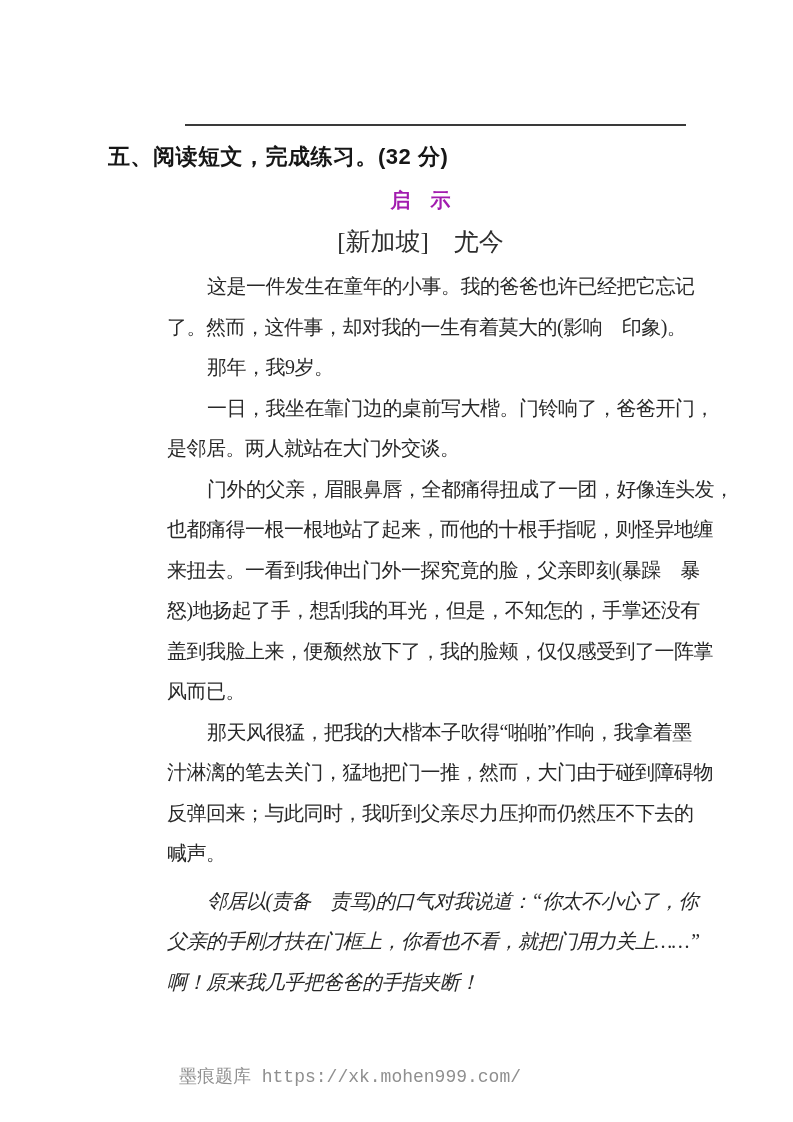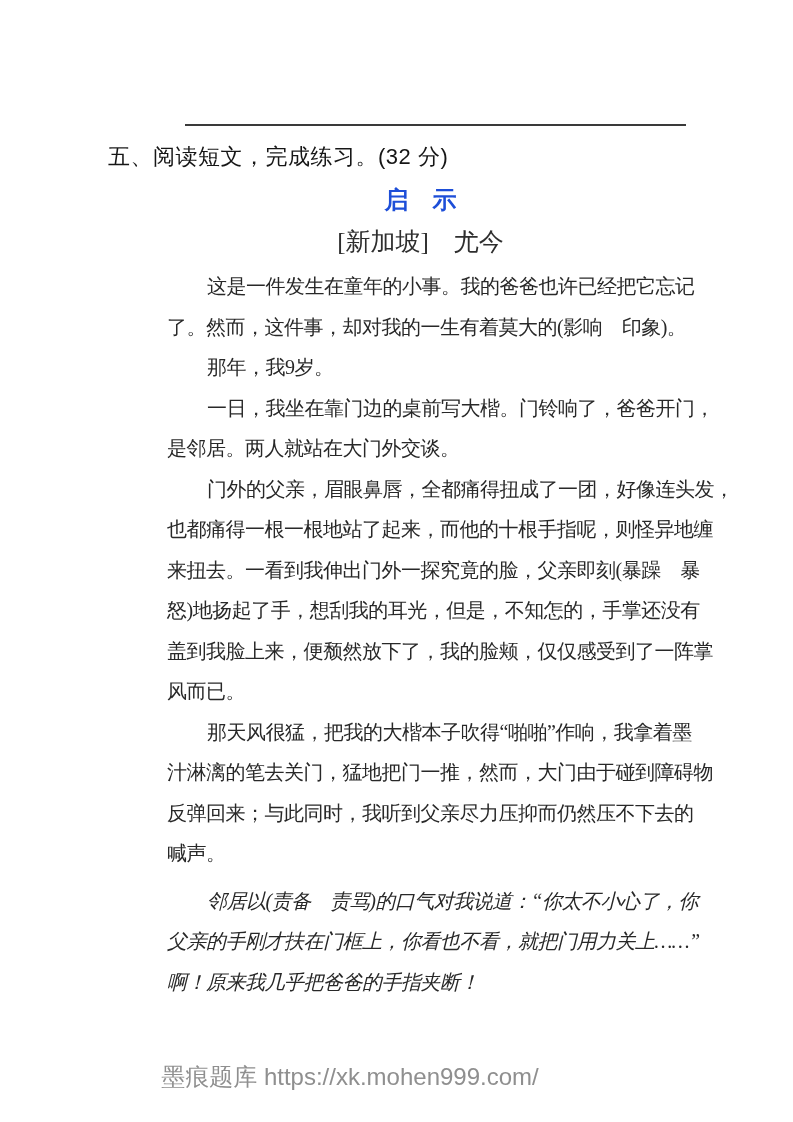--- a/index.html
+++ b/index.html
@@ -23,38 +23,38 @@
     top: 124px;
     width: 501px;
     height: 0;
     border-top: 2px solid #3a3a3a;
   }
   .section-heading {
     position: absolute;
     left: 108px;
     top: 143px;
     font-family: "Liberation Sans", "DejaVu Sans", sans-serif;
-    font-weight: normal;
+    font-weight: bold;
     font-size: 22px;
     line-height: 28px;
     color: #161616;
     letter-spacing: 0.5px;
     white-space: nowrap;
   }
   .article-title {
     position: absolute;
     left: 155px;
     top: 185px;
     width: 531px;
     text-align: center;
     font-family: "Liberation Sans", "DejaVu Sans", sans-serif;
     font-weight: bold;
-    font-size: 24px;
+    font-size: 20px;
     line-height: 30px;
-    color: #1d4ed8;
+    color: #a21caf;
     white-space: nowrap;
   }
   .article-author {
     position: absolute;
     left: 155px;
     top: 229px;
     width: 531px;
     text-align: center;
     font-size: 25px;
     line-height: 26px;
@@ -78,22 +78,22 @@
     line-height: 40.5px;
     white-space: nowrap;
   }
   .line.indent { padding-left: 40px; }
   .footer {
     position: absolute;
     left: 0;
     top: 1066px;
     width: 700px;
     text-align: center;
-    font-family: Liberation Sans, sans-serif;
-    font-size: 24px;
+    font-family: Liberation Mono, monospace;
+    font-size: 18px;
     line-height: 22px;
     color: #8f8f8f;
     white-space: nowrap;
   }
 </style>
 </head>
 <body>
 
 <div class="page">
 

